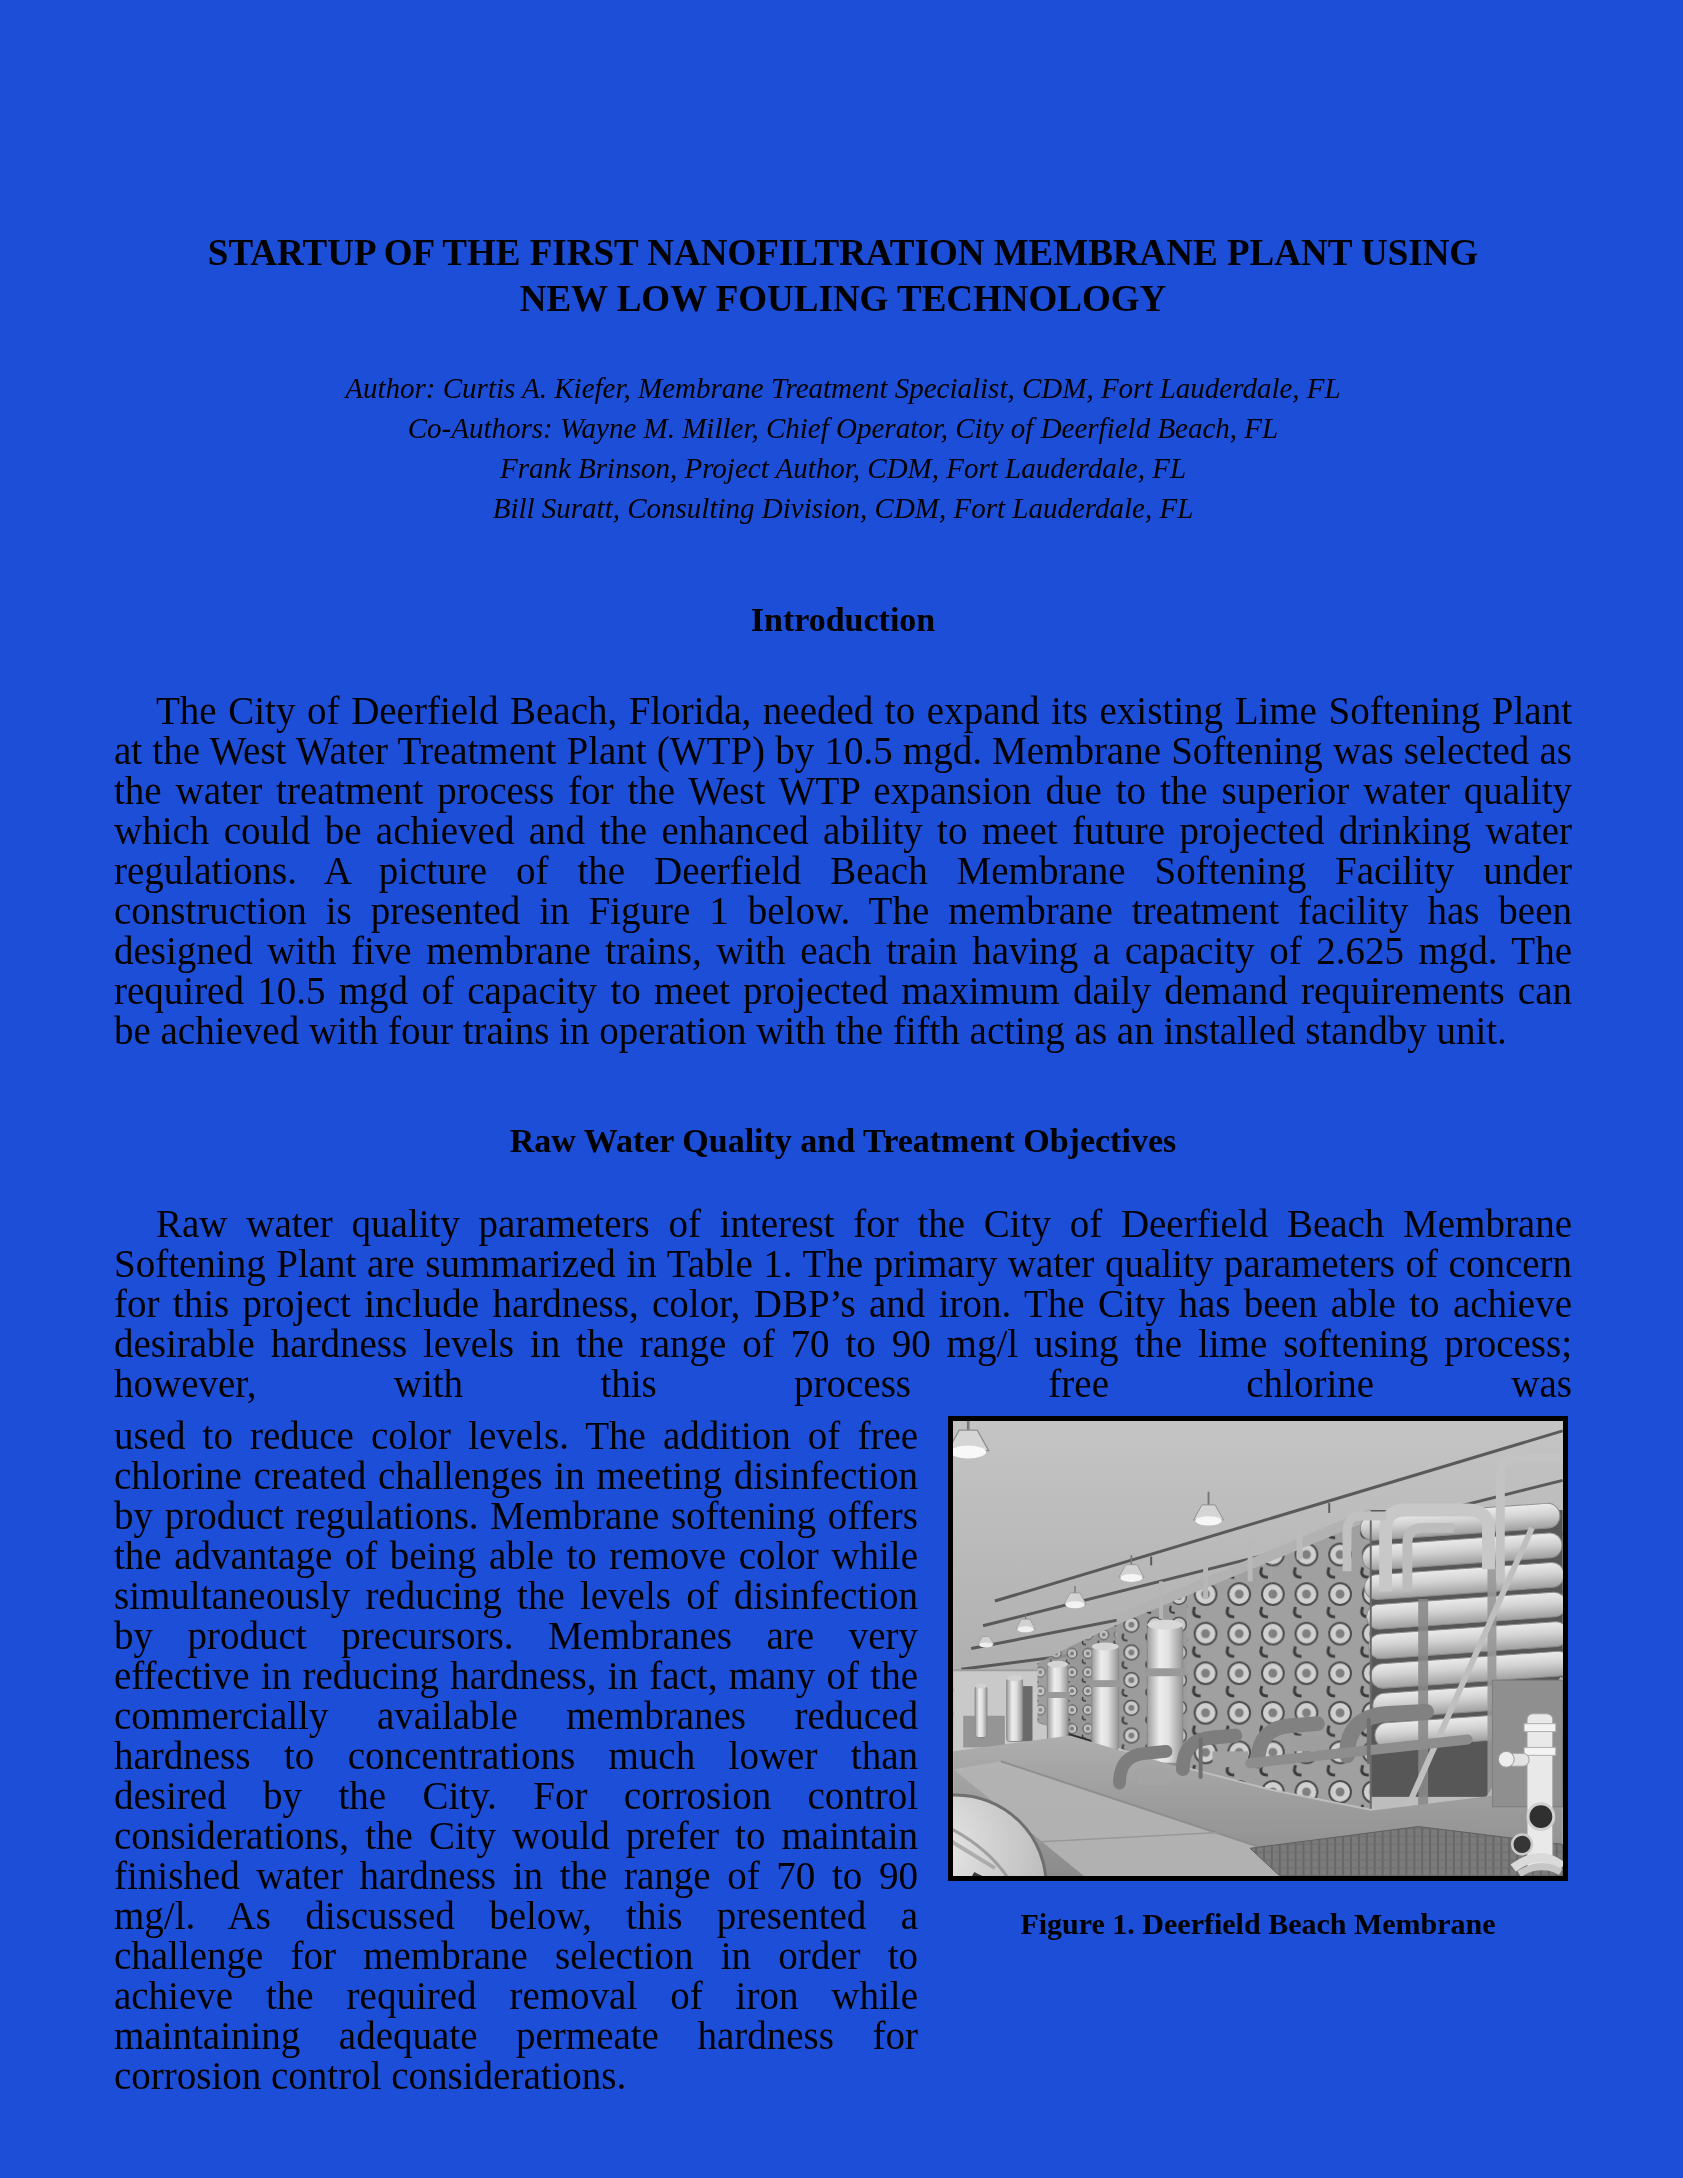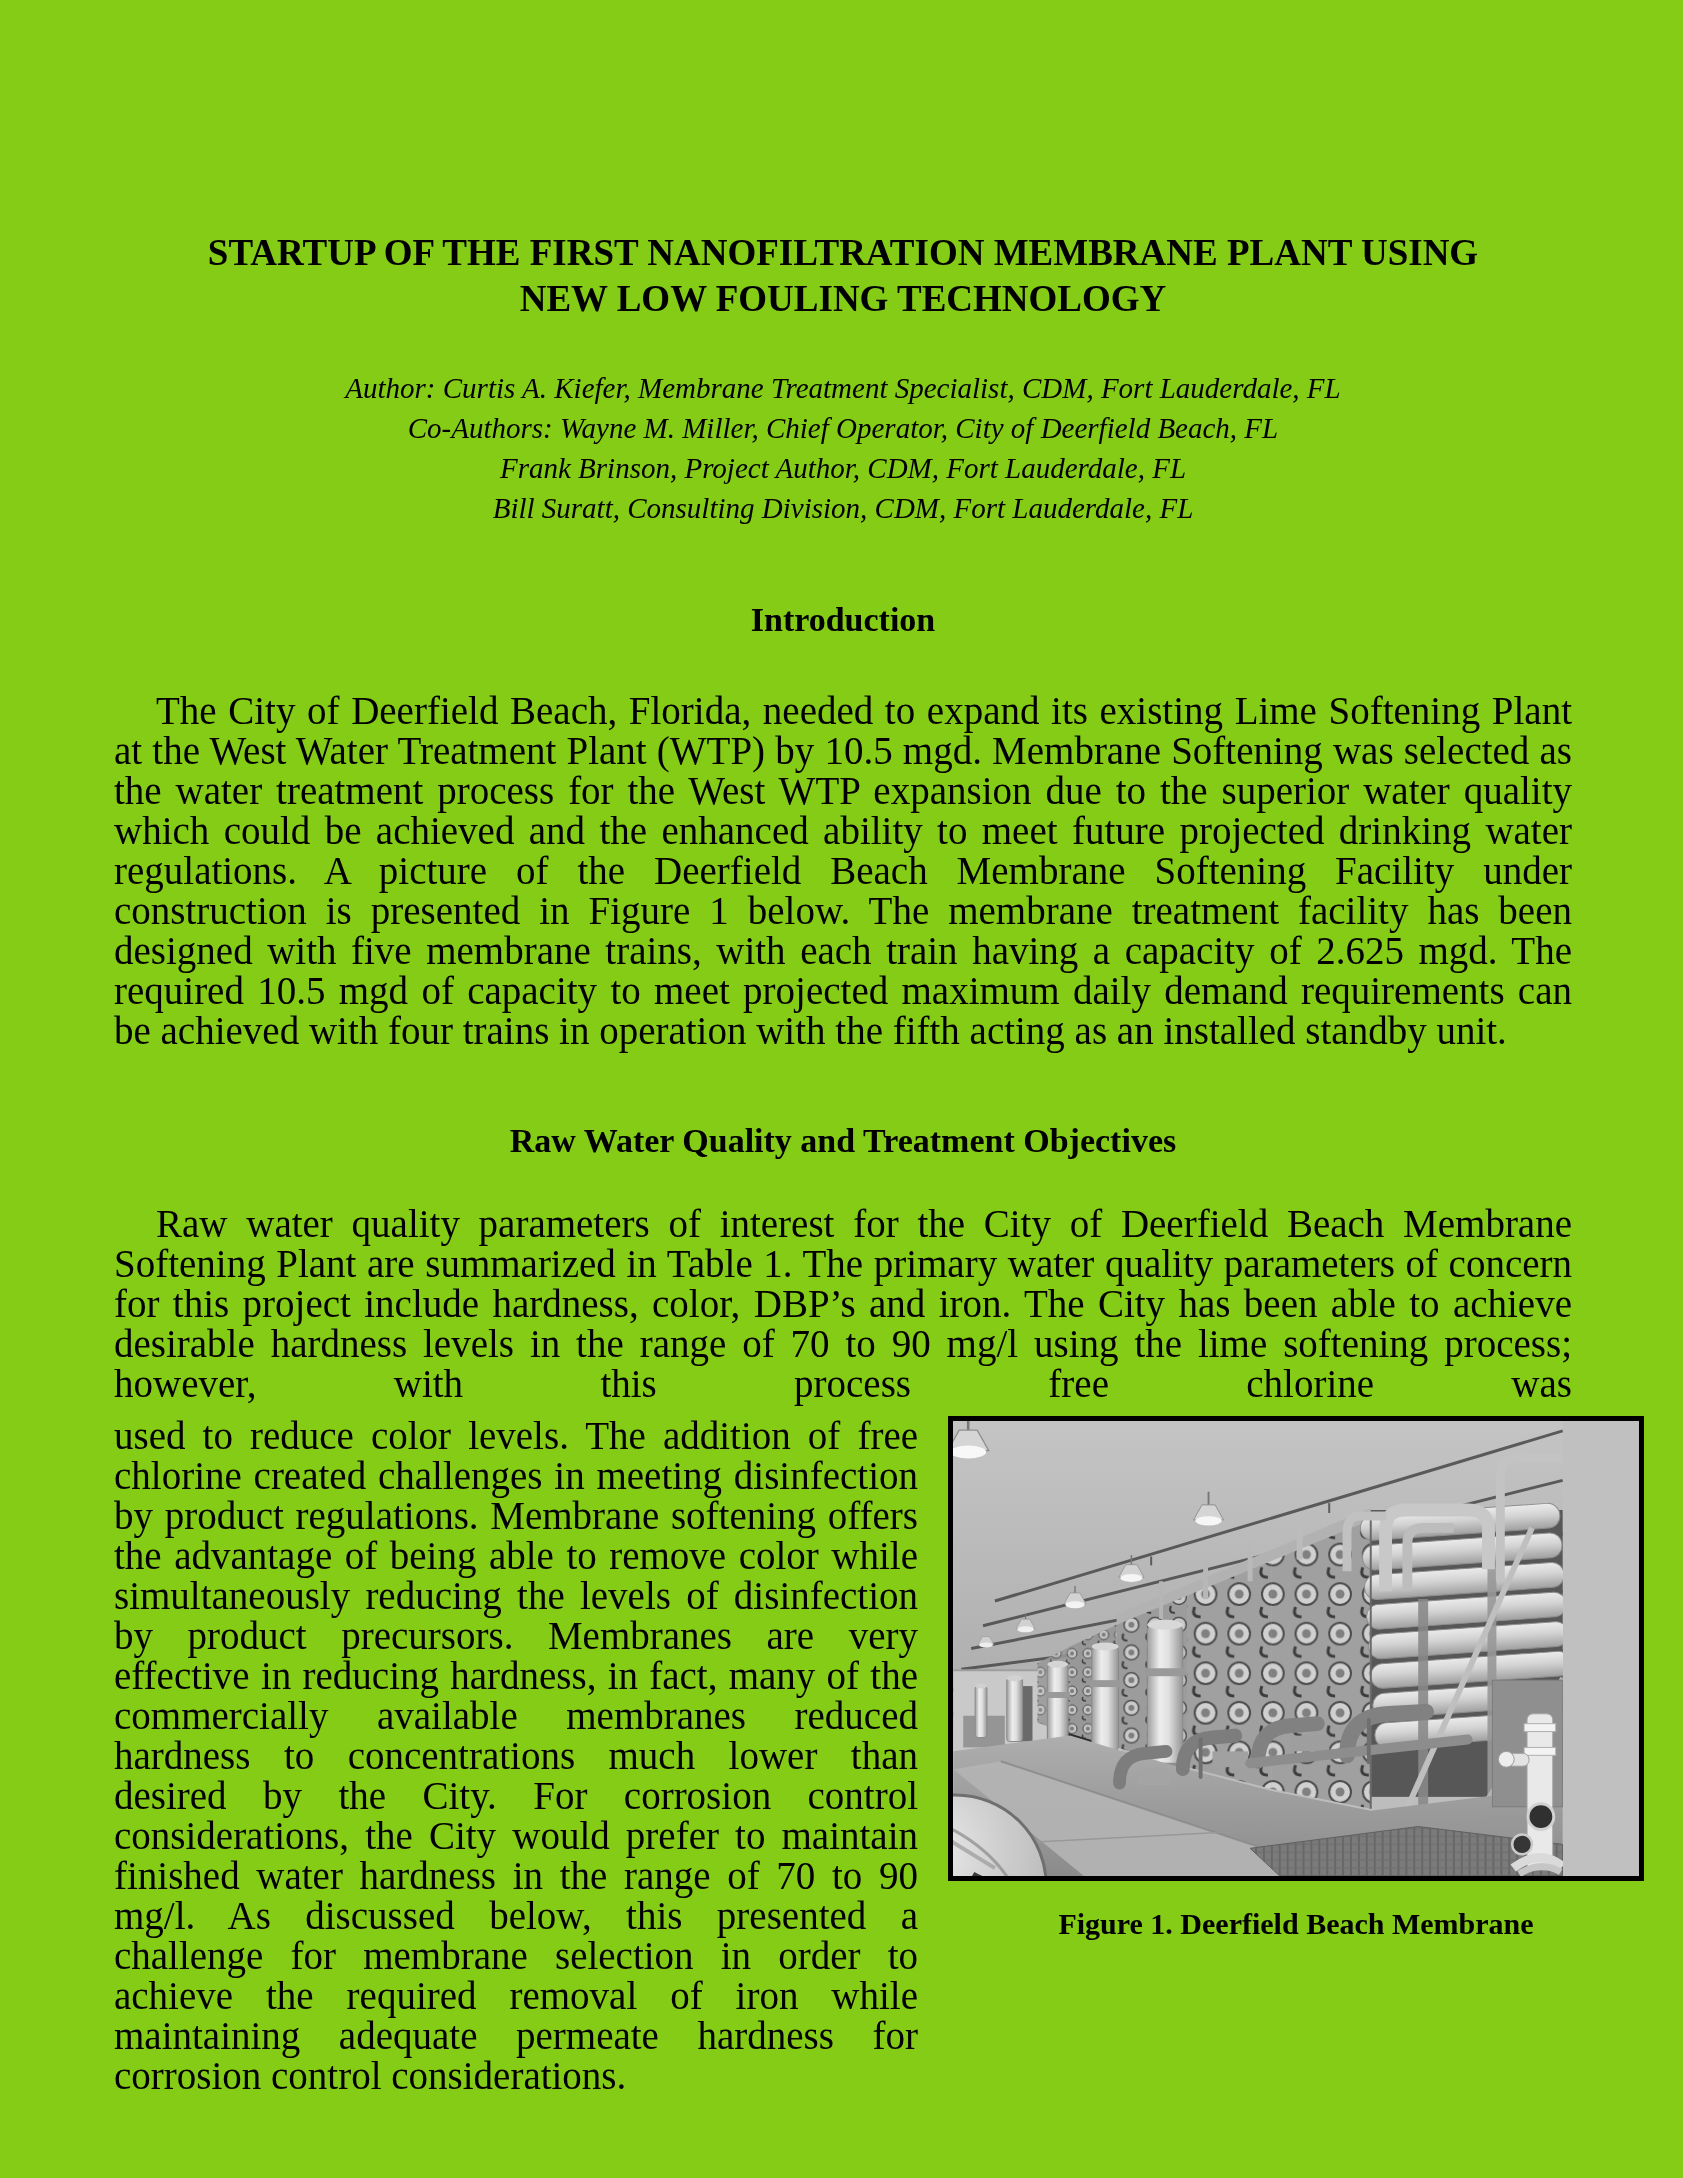--- a/index.html
+++ b/index.html
@@ -1,38 +1,38 @@
 <!DOCTYPE html>
 <html><head>
 <meta charset="utf-8">
 <style>
   * { margin:0; padding:0; box-sizing:border-box; }
   html, body { background:#ffffff; }
   .page {
     position:relative;
     width:1683px; height:2178px;
-    background:#84cc16;
+    background:#1d4ed8;
     color:#000000;
     font-family:"Liberation Serif","DejaVu Serif",serif;
     padding:230px 111px 0 114px;
     overflow:hidden;
   }
   .title { text-align:center; font-weight:bold; font-size:37px; line-height:46px; }
   .title .tline { display:block; white-space:nowrap; }
   .authors { margin-top:46px; text-align:center; font-style:italic; font-size:29px; line-height:40px; }
   h2.section { text-align:center; font-weight:bold; font-size:34px; line-height:42px; }
   .h-intro { margin-top:71px; }
   .h-raw   { margin-top:69px;font-family:Liberation Serif, serif; }
   p.body { font-size:39px; line-height:40px; text-align:justify; }
   .indent { text-indent:42px; }
   .p-intro { margin-top:50px; }
   .p-raw-full { margin-top:42px; text-align-last:justify; }
   .two-col { display:flex; gap:30px; margin-top:12px; align-items:flex-start; }
   .col-left { width:804px; flex:none; }
-  .fig { flex:none; width:696px; }
+  .fig { flex:none; width:620px; }
   .photo { border:5px solid #000; background:#c0c0c0; font-size:0; }
   .photo svg { display:block; }
   figcaption { font-weight:bold; font-size:30px; text-align:center; margin-top:26px; }
 </style>
 </head>
 <body>
 
 <div class="page">
 
   <h1 class="title">

